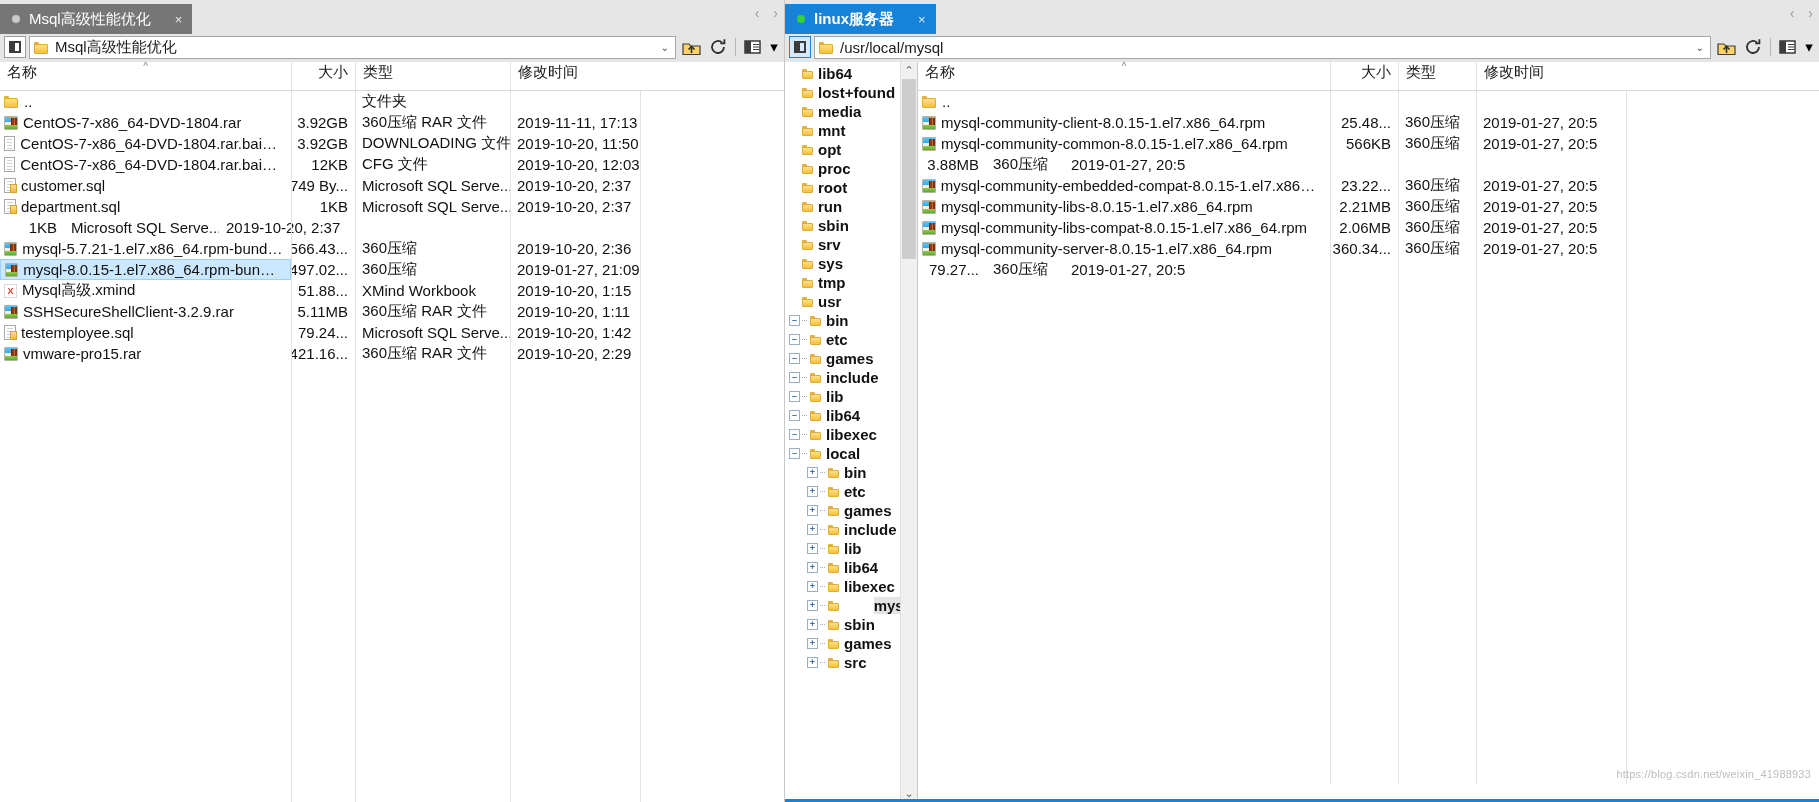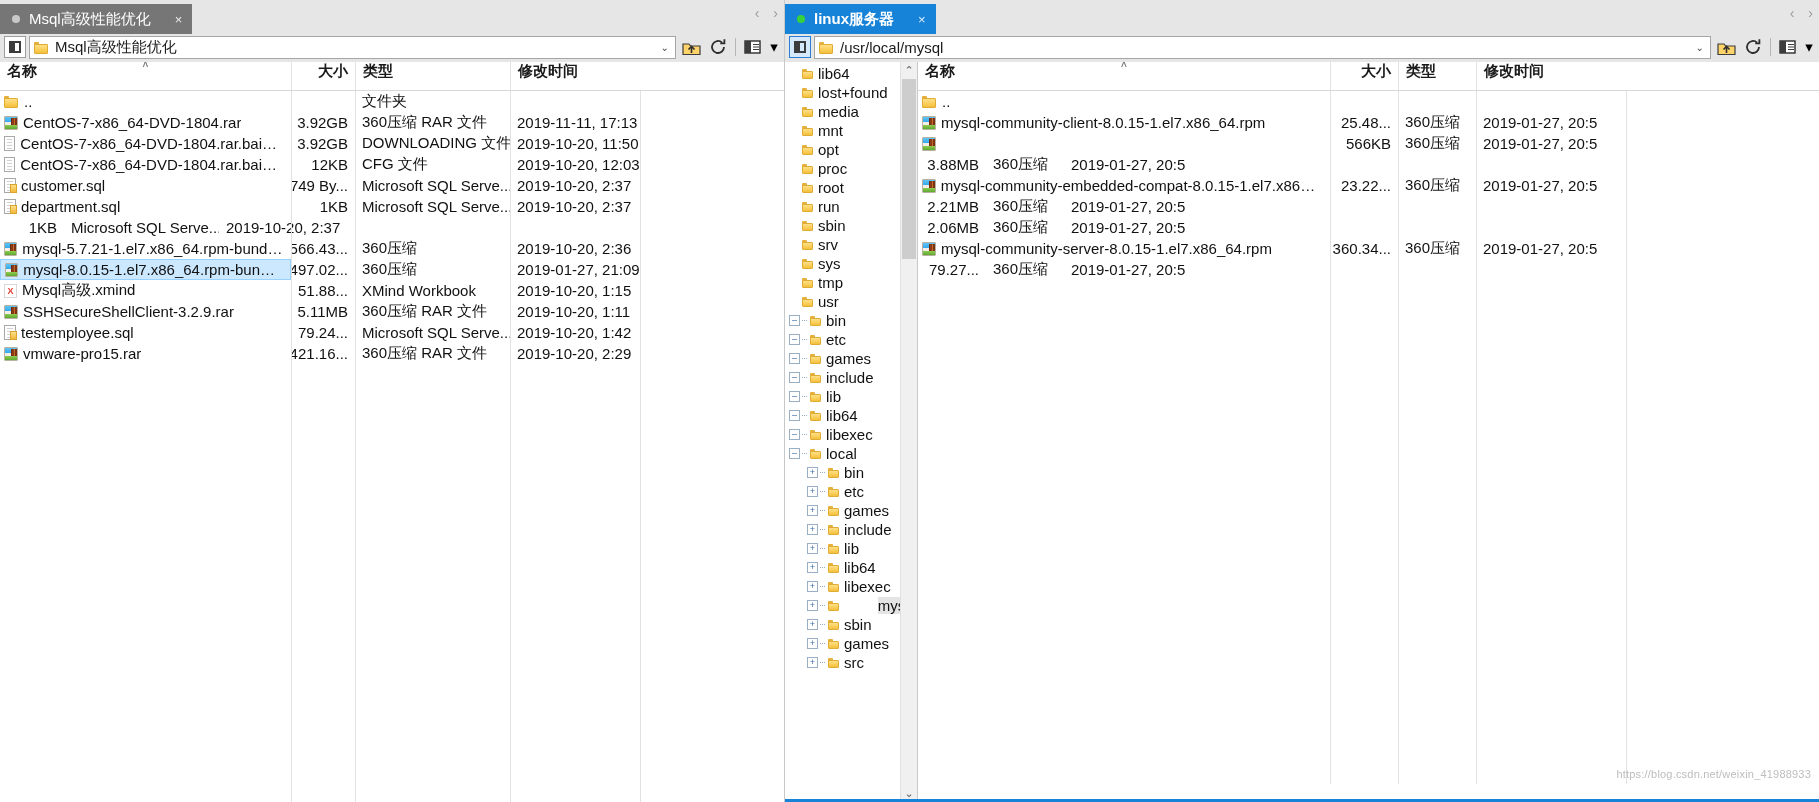--- a/index.html
+++ b/index.html
@@ -94,21 +94,21 @@
   
   .xi{position:relative;display:inline-block;width:13px;height:14px;vertical-align:middle;
       background:#fff;border:1px solid #d8d8d8;box-sizing:border-box;font-size:9px;
       color:#e03b2f;line-height:13px;text-align:center;font-weight:bold;}
 
   
   .colhead{
     height:28px;display:flex;align-items:center;background:#fff;
     border-bottom:1px solid #d8d8d8;font-size:15px;color:#1a1a1a;position:relative;
   }
-  .colhead .ch{box-sizing:border-box;height:28px;display:flex;align-items:flex-start;padding:0 7px;position:relative;font-weight:bold;}
+  .colhead .ch{box-sizing:border-box;height:28px;display:flex;align-items:flex-end;padding:8px 7px;position:relative;}
   .colhead .ch + .ch{border-left:1px solid #e2e2e2;}
   .colhead .ch.num{justify-content:flex-end;}
   .colhead .sortmark{position:absolute;top:0px;left:50%;transform:translateX(-50%);
       font-size:10px;color:#7a7a7a;line-height:10px;}
 
   
   .filelist{position:relative;background:#fff;overflow:hidden;}
   .frow{height:21px;display:flex;align-items:center;font-size:15px;color:#111;white-space:nowrap;}
   .frow.selected .c-name{background:#cce8ff;border:1px solid #99d1ff;box-sizing:border-box;}
   .frow .cell{box-sizing:border-box;height:21px;display:flex;align-items:center;padding:0 7px;overflow:hidden;}
@@ -130,21 +130,21 @@
   
   .vlines{position:absolute;top:0;left:0;right:0;bottom:0;pointer-events:none;}
   .vlines i{position:absolute;top:0;bottom:0;width:1px;background:#e2e2e2;}
 
   
   .rbody{display:flex;height:calc(802px - 32px - 30px);}
   .tree{
     width:133px;box-sizing:border-box;background:#fff;border-right:1px solid #c8c8c8;
     position:relative;overflow:hidden;
   }
-  .treeinner{padding-top:2px;}
+  .treeinner{padding-top:2px;font-weight:bold;}
   .titem{height:19px;display:flex;align-items:center;font-size:15px;color:#111;white-space:nowrap;}
   .titem .exp{
     width:11px;height:11px;border:1px solid #9aaec4;background:#fff;box-sizing:border-box;
     display:flex;align-items:center;justify-content:center;font-size:9px;line-height:9px;
     color:#3f6ea5;margin-right:2px;flex:none;
   }
   .titem .expspacer{width:13px;flex:none;}
   .titem .dots{width:5px;border-top:1px dotted #9aaec4;margin-right:3px;flex:none;}
   .titem .tlabel{margin-left:4px;}
   .titem.sel .tlabel{background:#e4e4e4;margin-left:44px;}
@@ -766,20 +766,21 @@
                 </div>
                 <div class="cell c-date">
                   <span>2019-01-27, 20:5</span>
                 </div>
               </div>
               <div class="frow">
                 <div class="cell c-name">
                   <span class="ai">
                     <span class="book"></span>
                   </span>
+                  <span class="nm">mysql-community-common-8.0.15-1.el7.x86_64.rpm</span>
                 </div>
                 <div class="cell c-size num">
                   <span>566KB</span>
                 </div>
                 <div class="cell c-type">
                   <span>360压缩</span>
                 </div>
                 <div class="cell c-date">
                   <span>2019-01-27, 20:5</span>
                 </div>
@@ -806,31 +807,43 @@
                   <span>23.22...</span>
                 </div>
                 <div class="cell c-type">
                   <span>360压缩</span>
                 </div>
                 <div class="cell c-date">
                   <span>2019-01-27, 20:5</span>
                 </div>
               </div>
               <div class="frow">
+                <div class="cell c-name">
+                  <span class="ai">
+                    <span class="book"></span>
+                  </span>
+                  <span class="nm">mysql-community-libs-8.0.15-1.el7.x86_64.rpm</span>
+                </div>
                 <div class="cell c-size num">
                   <span>2.21MB</span>
                 </div>
                 <div class="cell c-type">
                   <span>360压缩</span>
                 </div>
                 <div class="cell c-date">
                   <span>2019-01-27, 20:5</span>
                 </div>
               </div>
               <div class="frow">
+                <div class="cell c-name">
+                  <span class="ai">
+                    <span class="book"></span>
+                  </span>
+                  <span class="nm">mysql-community-libs-compat-8.0.15-1.el7.x86_64.rpm</span>
+                </div>
                 <div class="cell c-size num">
                   <span>2.06MB</span>
                 </div>
                 <div class="cell c-type">
                   <span>360压缩</span>
                 </div>
                 <div class="cell c-date">
                   <span>2019-01-27, 20:5</span>
                 </div>
               </div>

